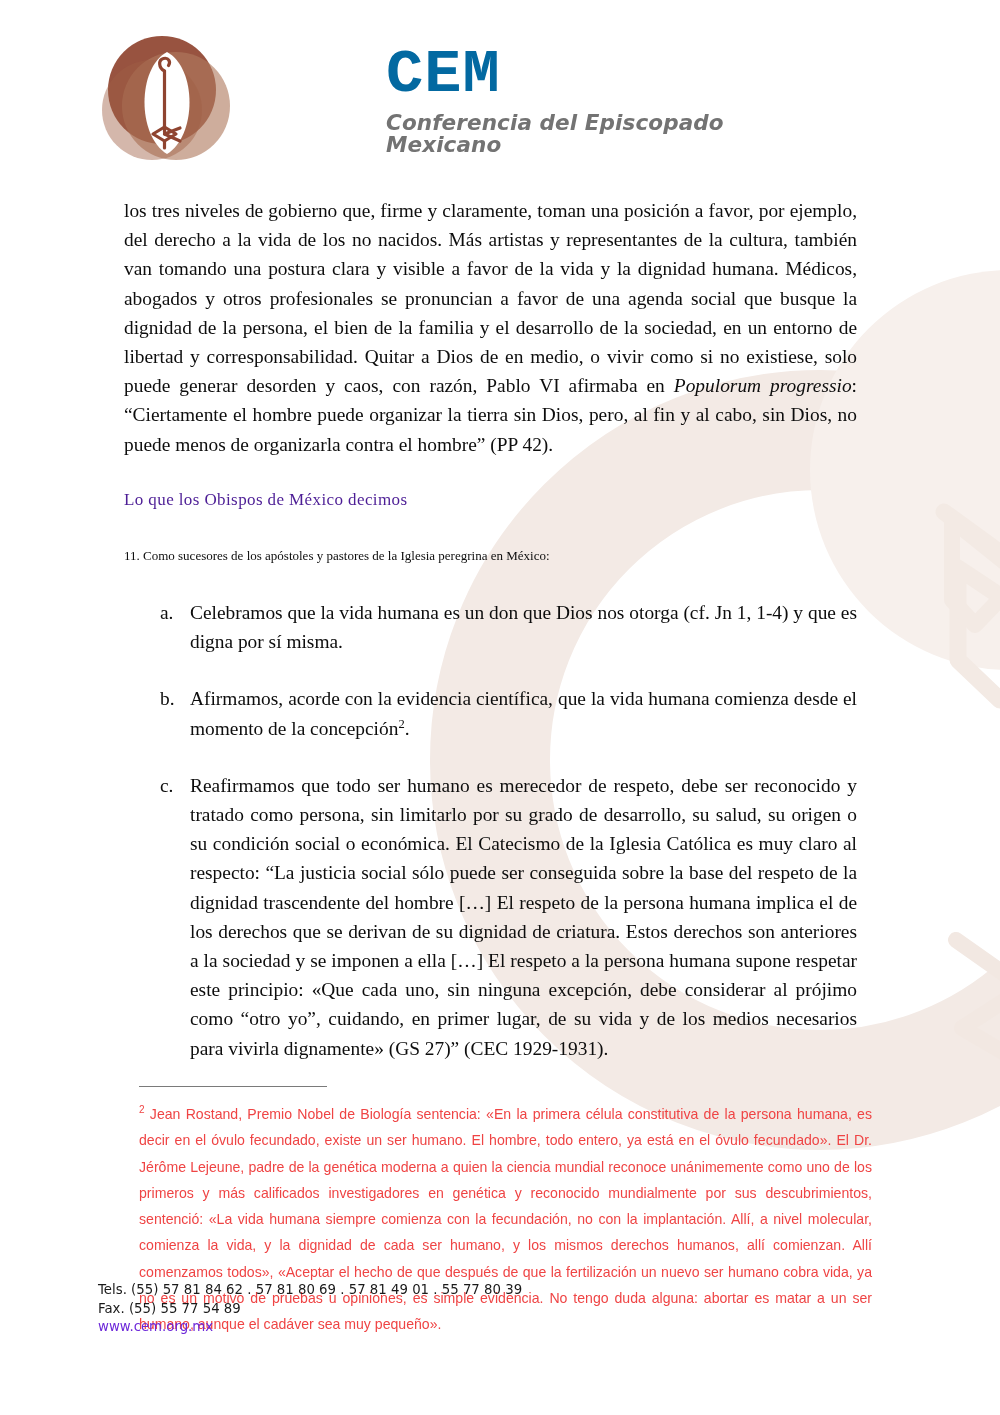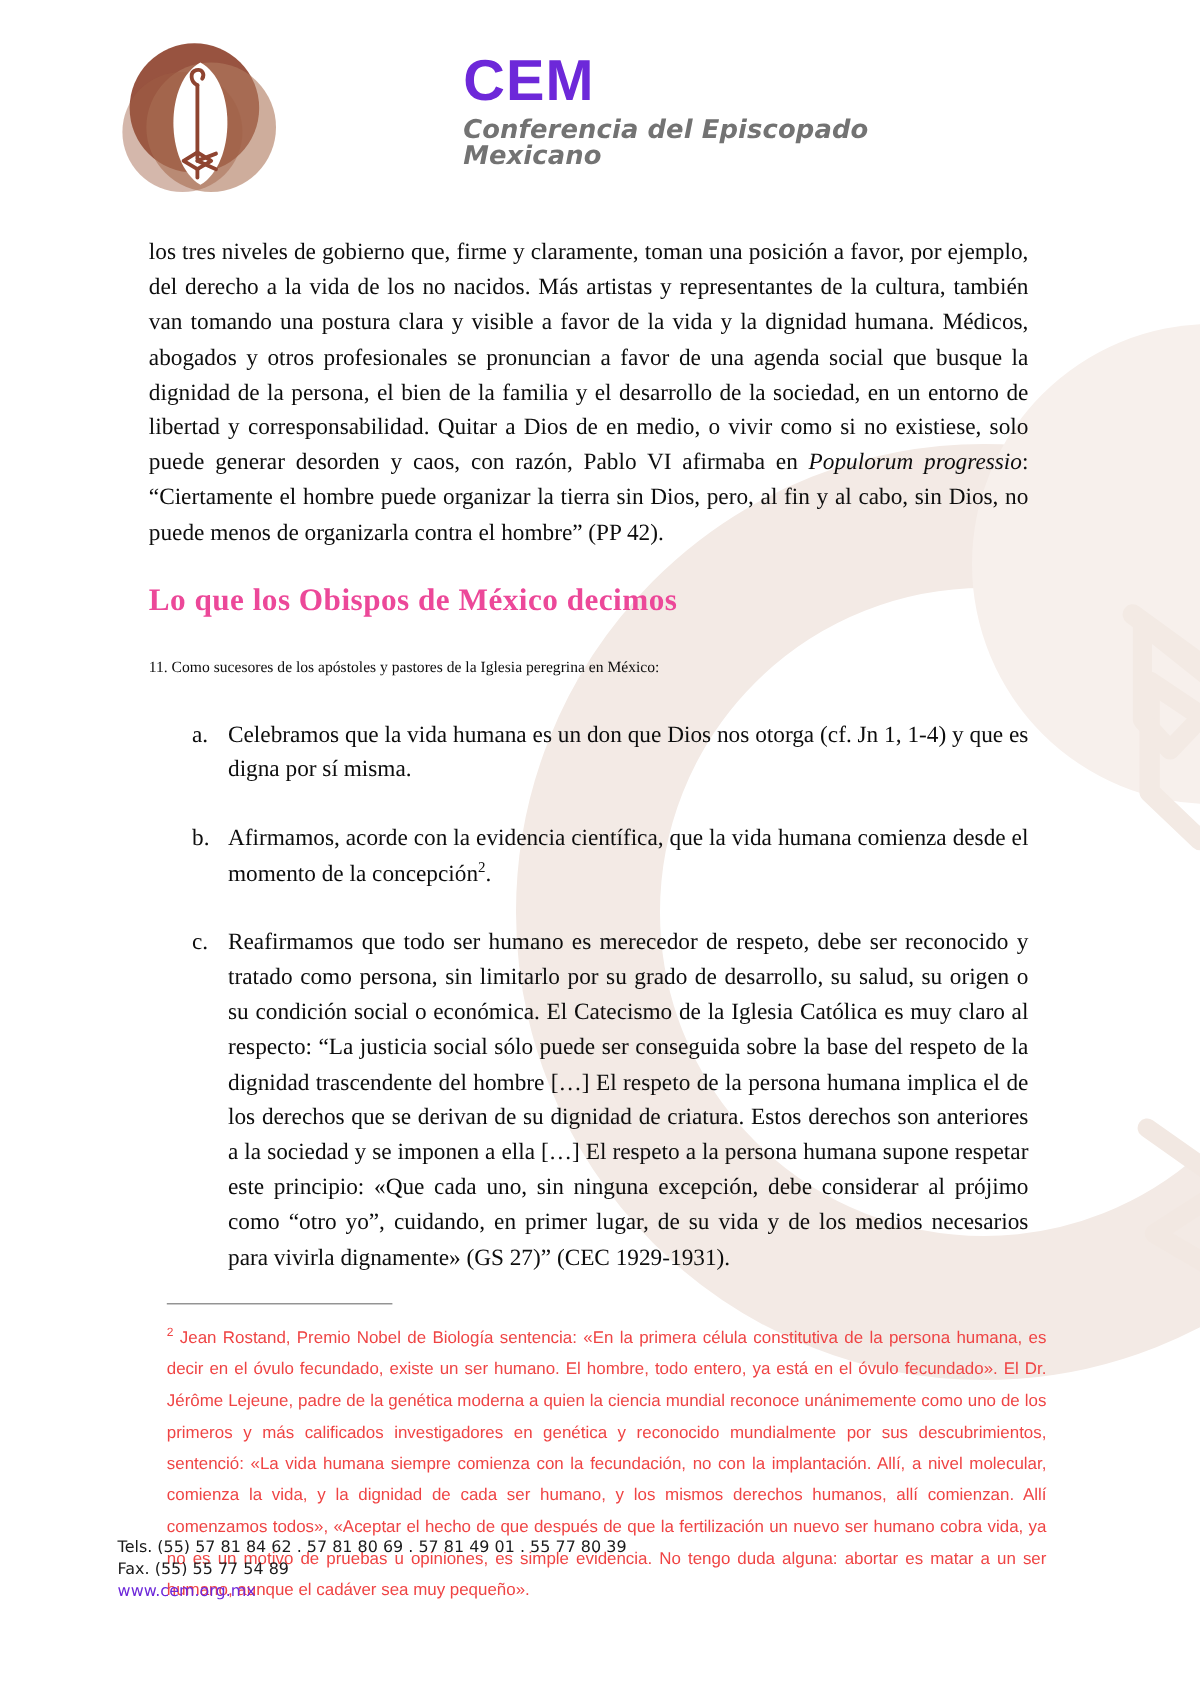--- a/index.html
+++ b/index.html
@@ -50,25 +50,25 @@
   }
   .logo-mark svg { display: block; }
 
   .logo-wordmark {
     position: absolute;
     left: 386px;
     top: 44px;
     width: 430px;
   }
   .logo-cem {
-    font-family: Liberation Sans, sans-serif;
+    font-family: Liberation Mono, monospace;
     font-weight: bold;
-    font-size: 48px;
+    font-size: 62px;
     letter-spacing: 1px;
-    color: #6d28d9;
+    color: #0369a1;
     line-height: 1;
     margin: 0;
   }
   .logo-sub {
     font-family: "DejaVu Sans", sans-serif;
     font-style: italic;
     font-weight: bold;
     font-size: 21.5px;
     color: #737373;
     margin: 6px 0 0 0;
@@ -88,23 +88,23 @@
     text-align: justify;
     text-justify: inter-word;
     font-size: 19.4px;
     line-height: 29.2px;
     hyphens: none;
   }
   p.para i { font-style: italic; }
 
   .section-heading {
     margin: 26px 0 0 0;
-    font-size: 26px;
-    font-weight: bold;
-    color: #ec4899;
+    font-size: 17px;
+    font-weight: normal;
+    color: #4c1d95;
     letter-spacing: 0.4px;
     line-height: 30px;
   }
 
   .numbered-item {
     margin: 26px 0 0 0;
     font-size: 13px;
     line-height: 29.2px;
   }
 

